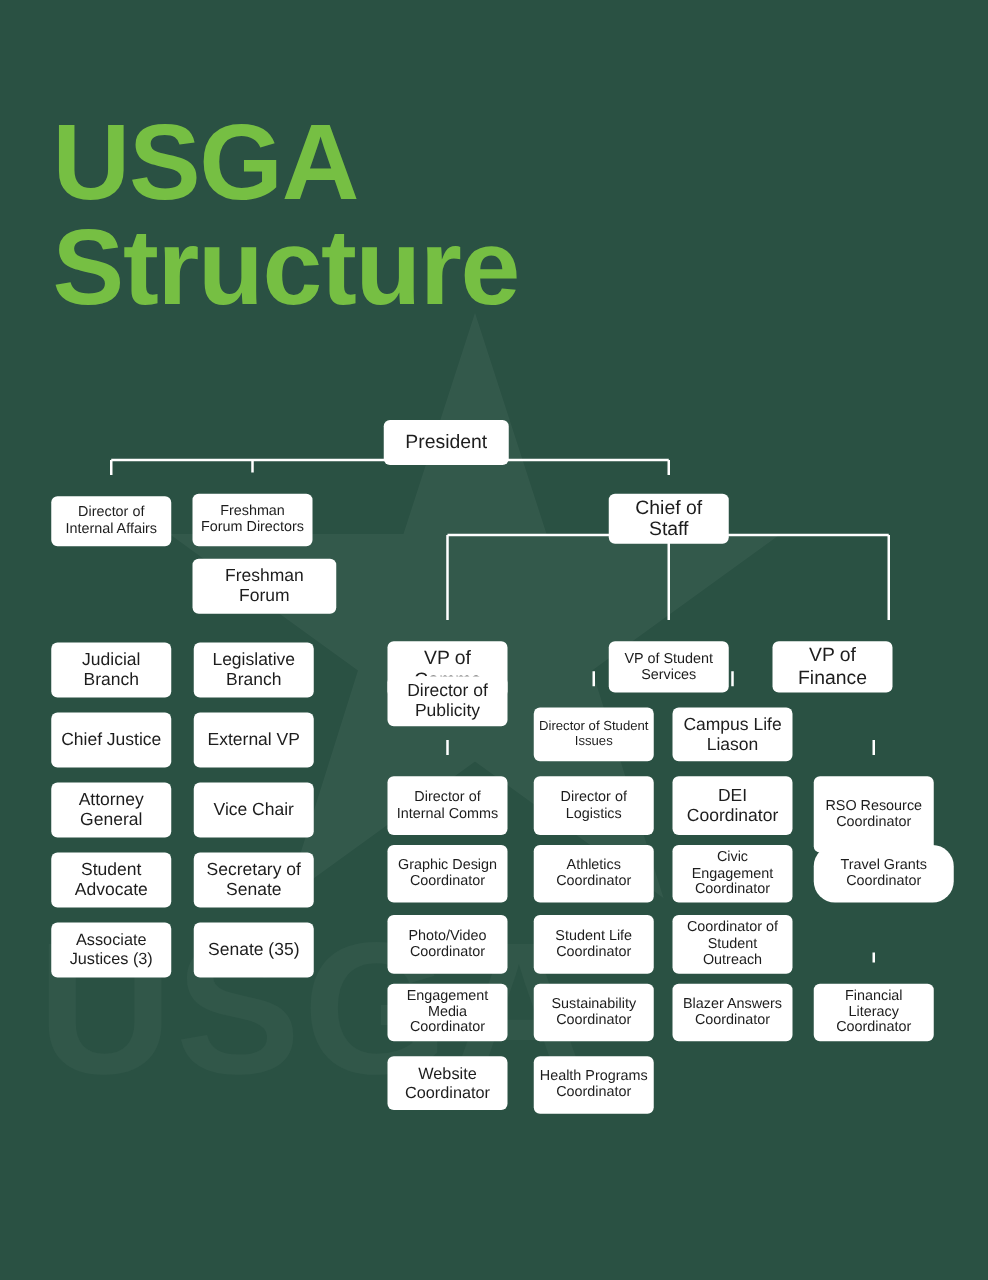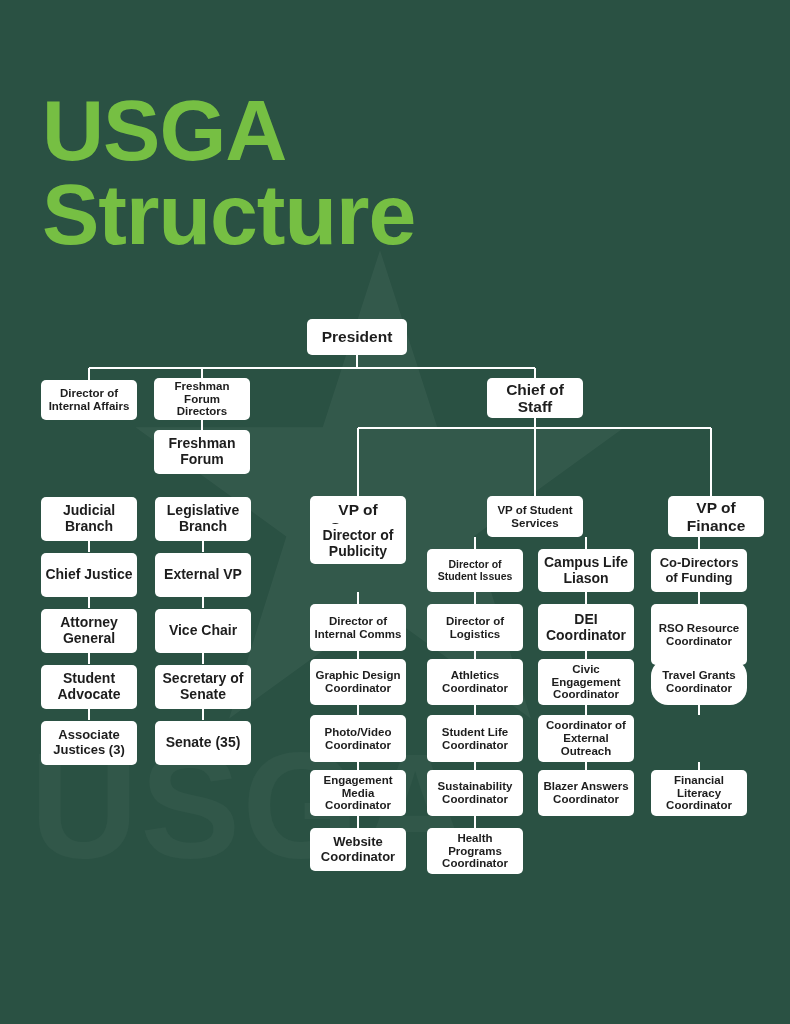--- a/index.html
+++ b/index.html
@@ -70,24 +70,25 @@
   
   .box {
     position: absolute;
     background: #ffffff;
     color: #1d1d1d;
     border-radius: 5px;
     display: flex;
     align-items: center;
     justify-content: center;
     text-align: center;
-    font-weight: bold;
+    font-weight: normal;
     line-height: 1.12;
     box-sizing: border-box;
     padding: 18px 4px;
+    margin-top: 17px;
   }
   .s16 { font-size: 15.5px; }
   .s14 { font-size: 14px; }
   .s13 { font-size: 13px; }
   .s12 { font-size: 11.5px; }
   .s11 { font-size: 10.5px; }
 </style>
 </head>
 <body>
 
@@ -169,21 +170,21 @@
   </div>
 
   <div class="box s12" style="left:41px; top:380px; width:96px; height:40px;">
     <span>Director of Internal Affairs</span>
   </div>
 
   <div class="box s12" style="left:154px; top:378px; width:96px; height:42px;">
     <span>Freshman Forum Directors</span>
   </div>
 
-  <div class="box s14" style="left:154px; top:430px; width:96px; height:44px;align-items:center;">
+  <div class="box s14" style="left:154px; top:430px; width:115px; height:44px;align-items:center;">
     <span>Freshman Forum</span>
   </div>
 
   <div class="box s14" style="left:41px; top:497px; width:96px; height:44px;">
     <span>Judicial Branch</span>
   </div>
   <div class="box s14" style="left:41px; top:553px; width:96px; height:44px;">
     <span>Chief Justice</span>
   </div>
   <div class="box s14" style="left:41px; top:609px; width:96px; height:44px;">
@@ -260,35 +261,32 @@
   <div class="box s14" style="left:538px; top:549px; width:96px; height:43px;">
     <span>Campus Life Liason</span>
   </div>
   <div class="box s14" style="left:538px; top:604px; width:96px; height:47px;">
     <span>DEI Coordinator</span>
   </div>
   <div class="box s12" style="left:538px; top:659px; width:96px; height:46px;">
     <span>Civic Engagement Coordinator</span>
   </div>
   <div class="box s12" style="left:538px; top:715px; width:96px; height:47px;">
-    <span>Coordinator of External Outreach</span>
+    <span>Coordinator of Student Outreach</span>
   </div>
   <div class="box s12" style="left:538px; top:770px; width:96px; height:46px;">
     <span>Blazer Answers Coordinator</span>
   </div>
 
-  <div class="box s16" style="left:668px; top:496px; width:96px; height:41px;">
+  <div class="box s16" style="left:618px; top:496px; width:96px; height:41px;">
     <span>VP of Finance</span>
-  </div>
-  <div class="box s13" style="left:651px; top:549px; width:96px; height:43px;">
-    <span>Co-Directors of Funding</span>
   </div>
   <div class="box s12" style="left:651px; top:604px; width:96px; height:61px;">
     <span>RSO Resource Coordinator</span>
   </div>
-  <div class="box s12" style="left:651px; top:659px; width:96px; height:46px;border-radius:17px;">
+  <div class="box s12" style="left:651px; top:659px; width:112px; height:46px;border-radius:17px;">
     <span>Travel Grants Coordinator</span>
   </div>
   <div class="box s12" style="left:651px; top:770px; width:96px; height:46px;">
     <span>Financial Literacy Coordinator</span>
   </div>
 
 </div>
 
 </body></html>

